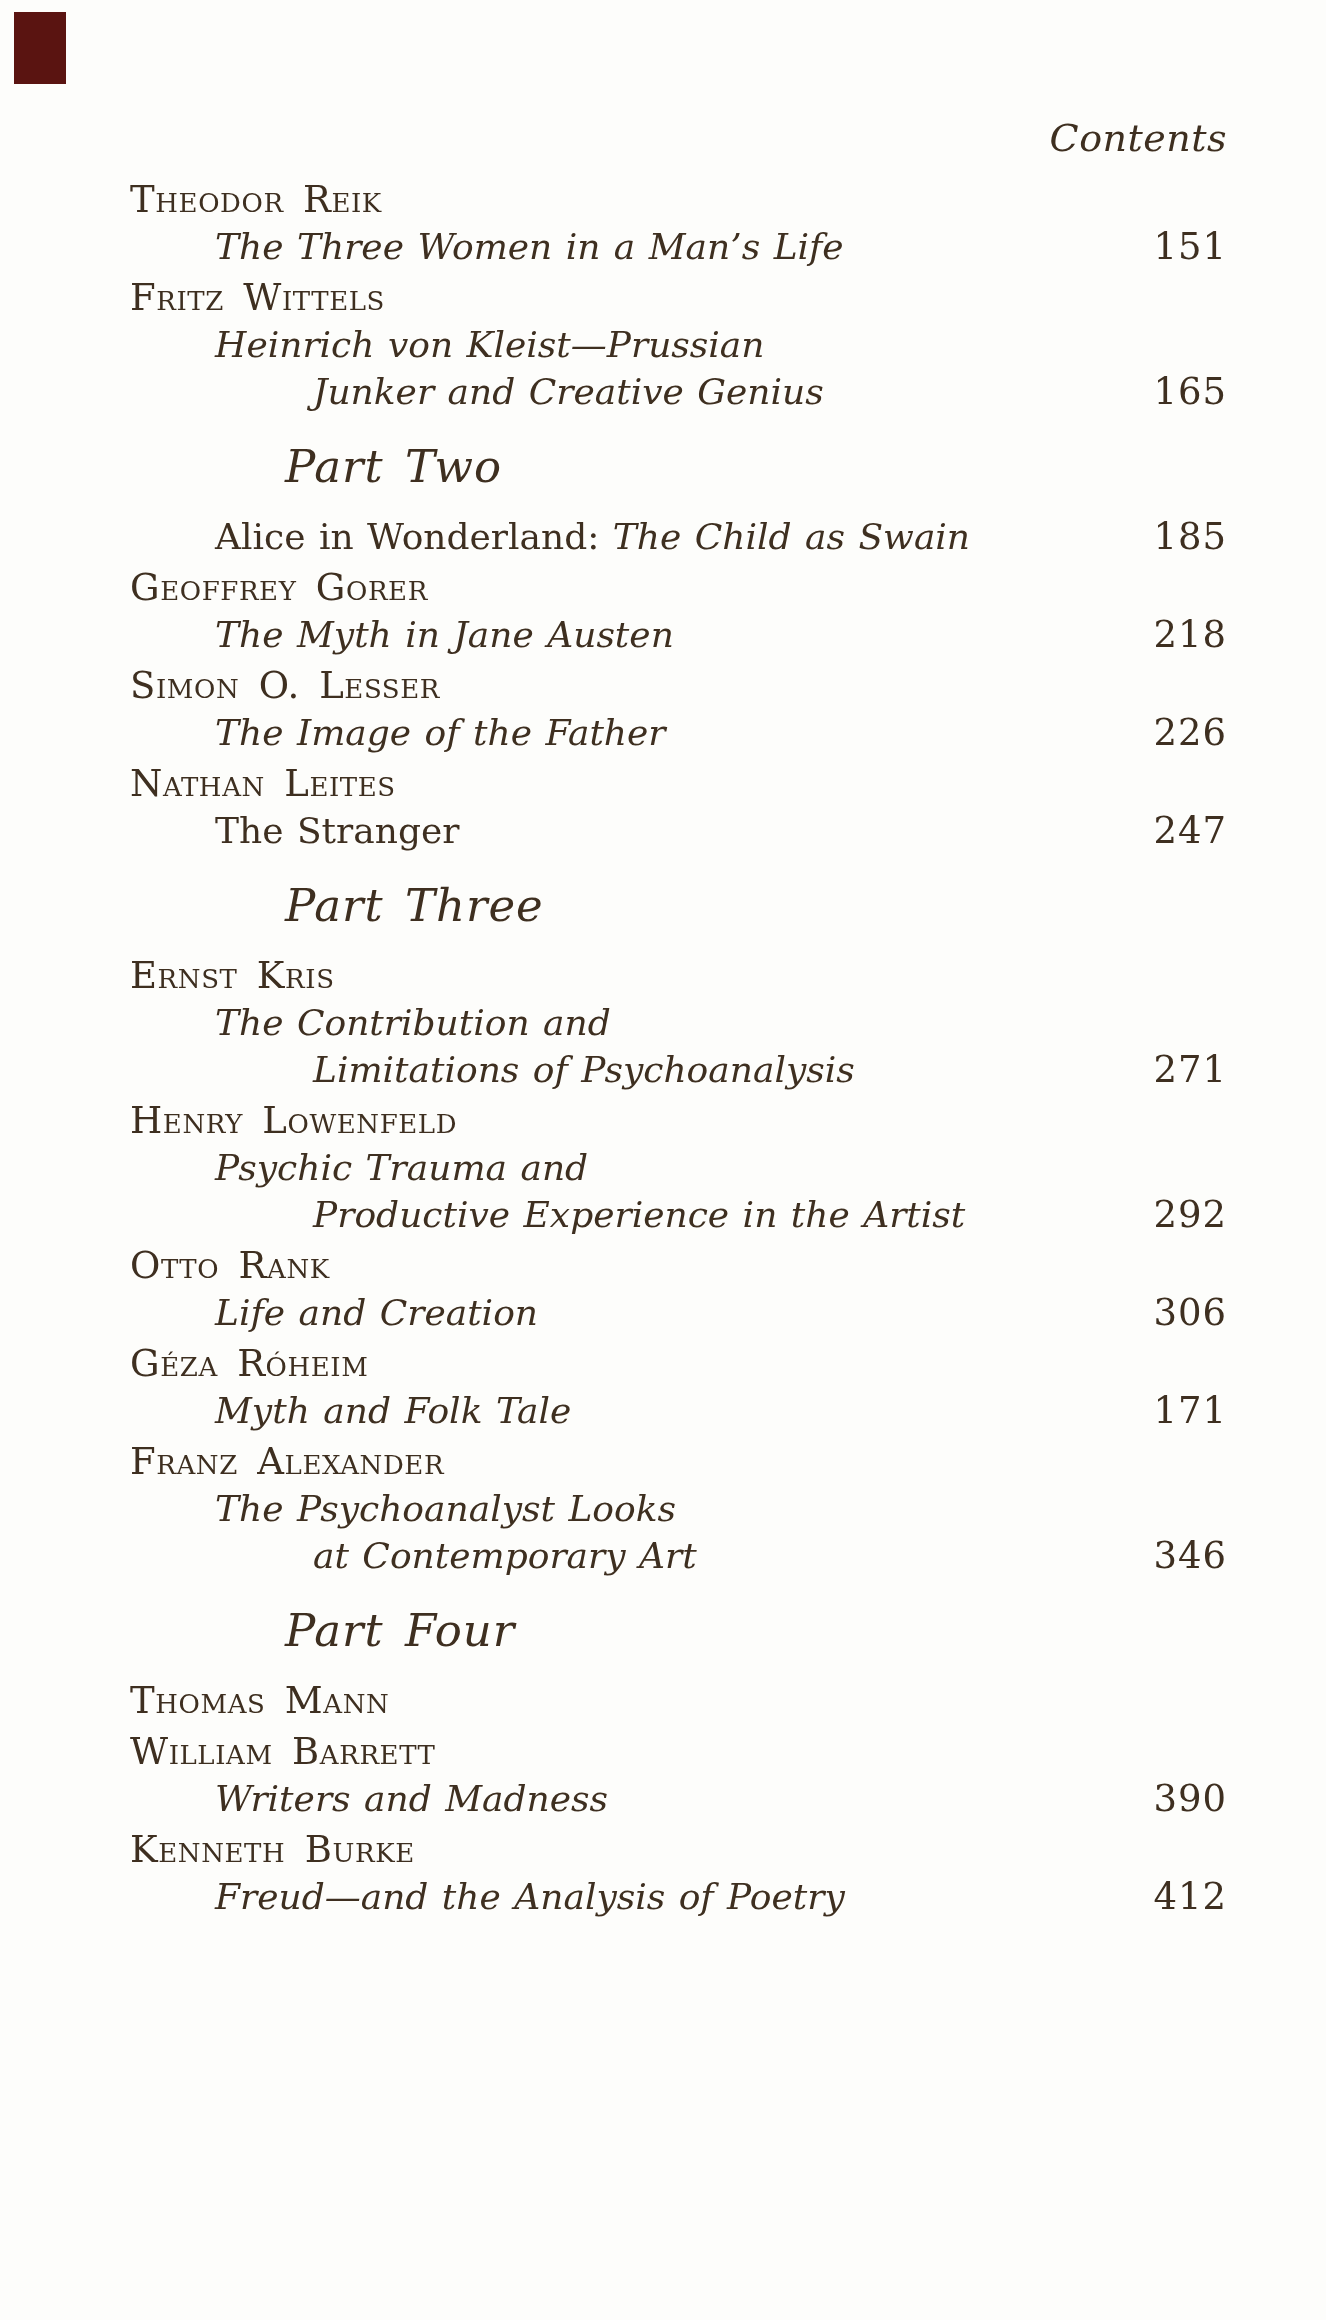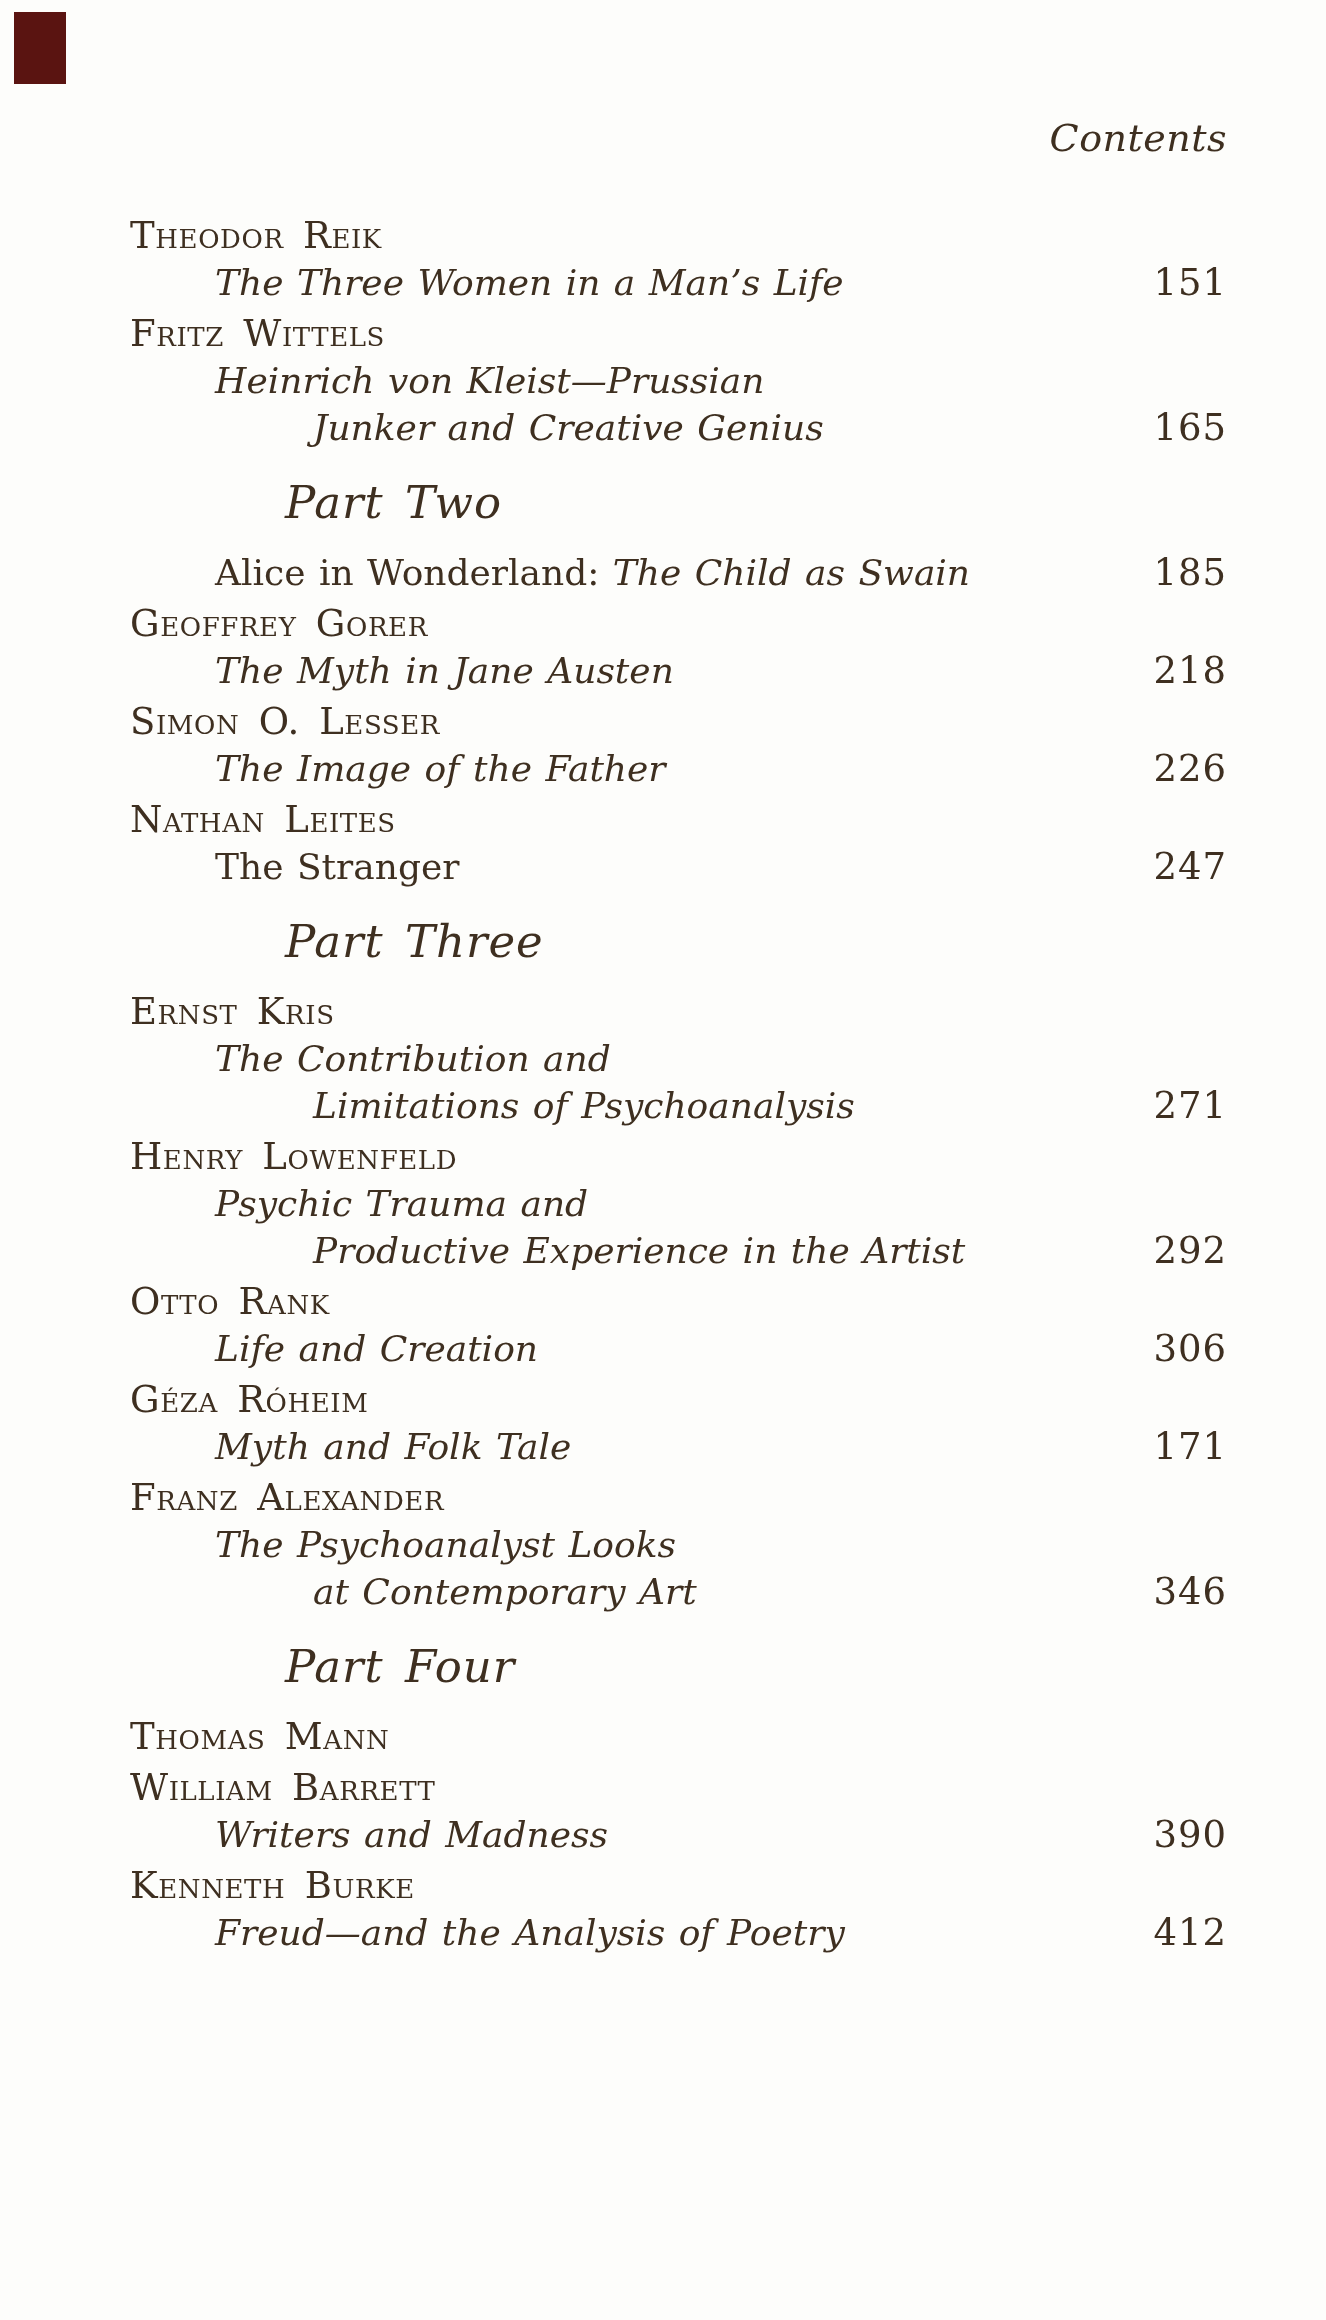--- a/index.html
+++ b/index.html
@@ -19,21 +19,21 @@
     position: absolute;
     left: 14px; top: 12px;
     width: 52px; height: 72px;
   }
   .content { padding: 118px 99px 0 130px; }
   .header {
     font-style: italic;
     font-size: 38px;
     line-height: 40px;
     text-align: right;
-    margin-bottom: 54px;
+    margin-bottom: 18px;
     letter-spacing: 0.5px;
   }
   .entry { margin-bottom: 4px; }
   .author {
     font-variant: small-caps;
     font-size: 37px;
     line-height: 47px;
     letter-spacing: 0.6px;
     word-spacing: 7px;
   }

